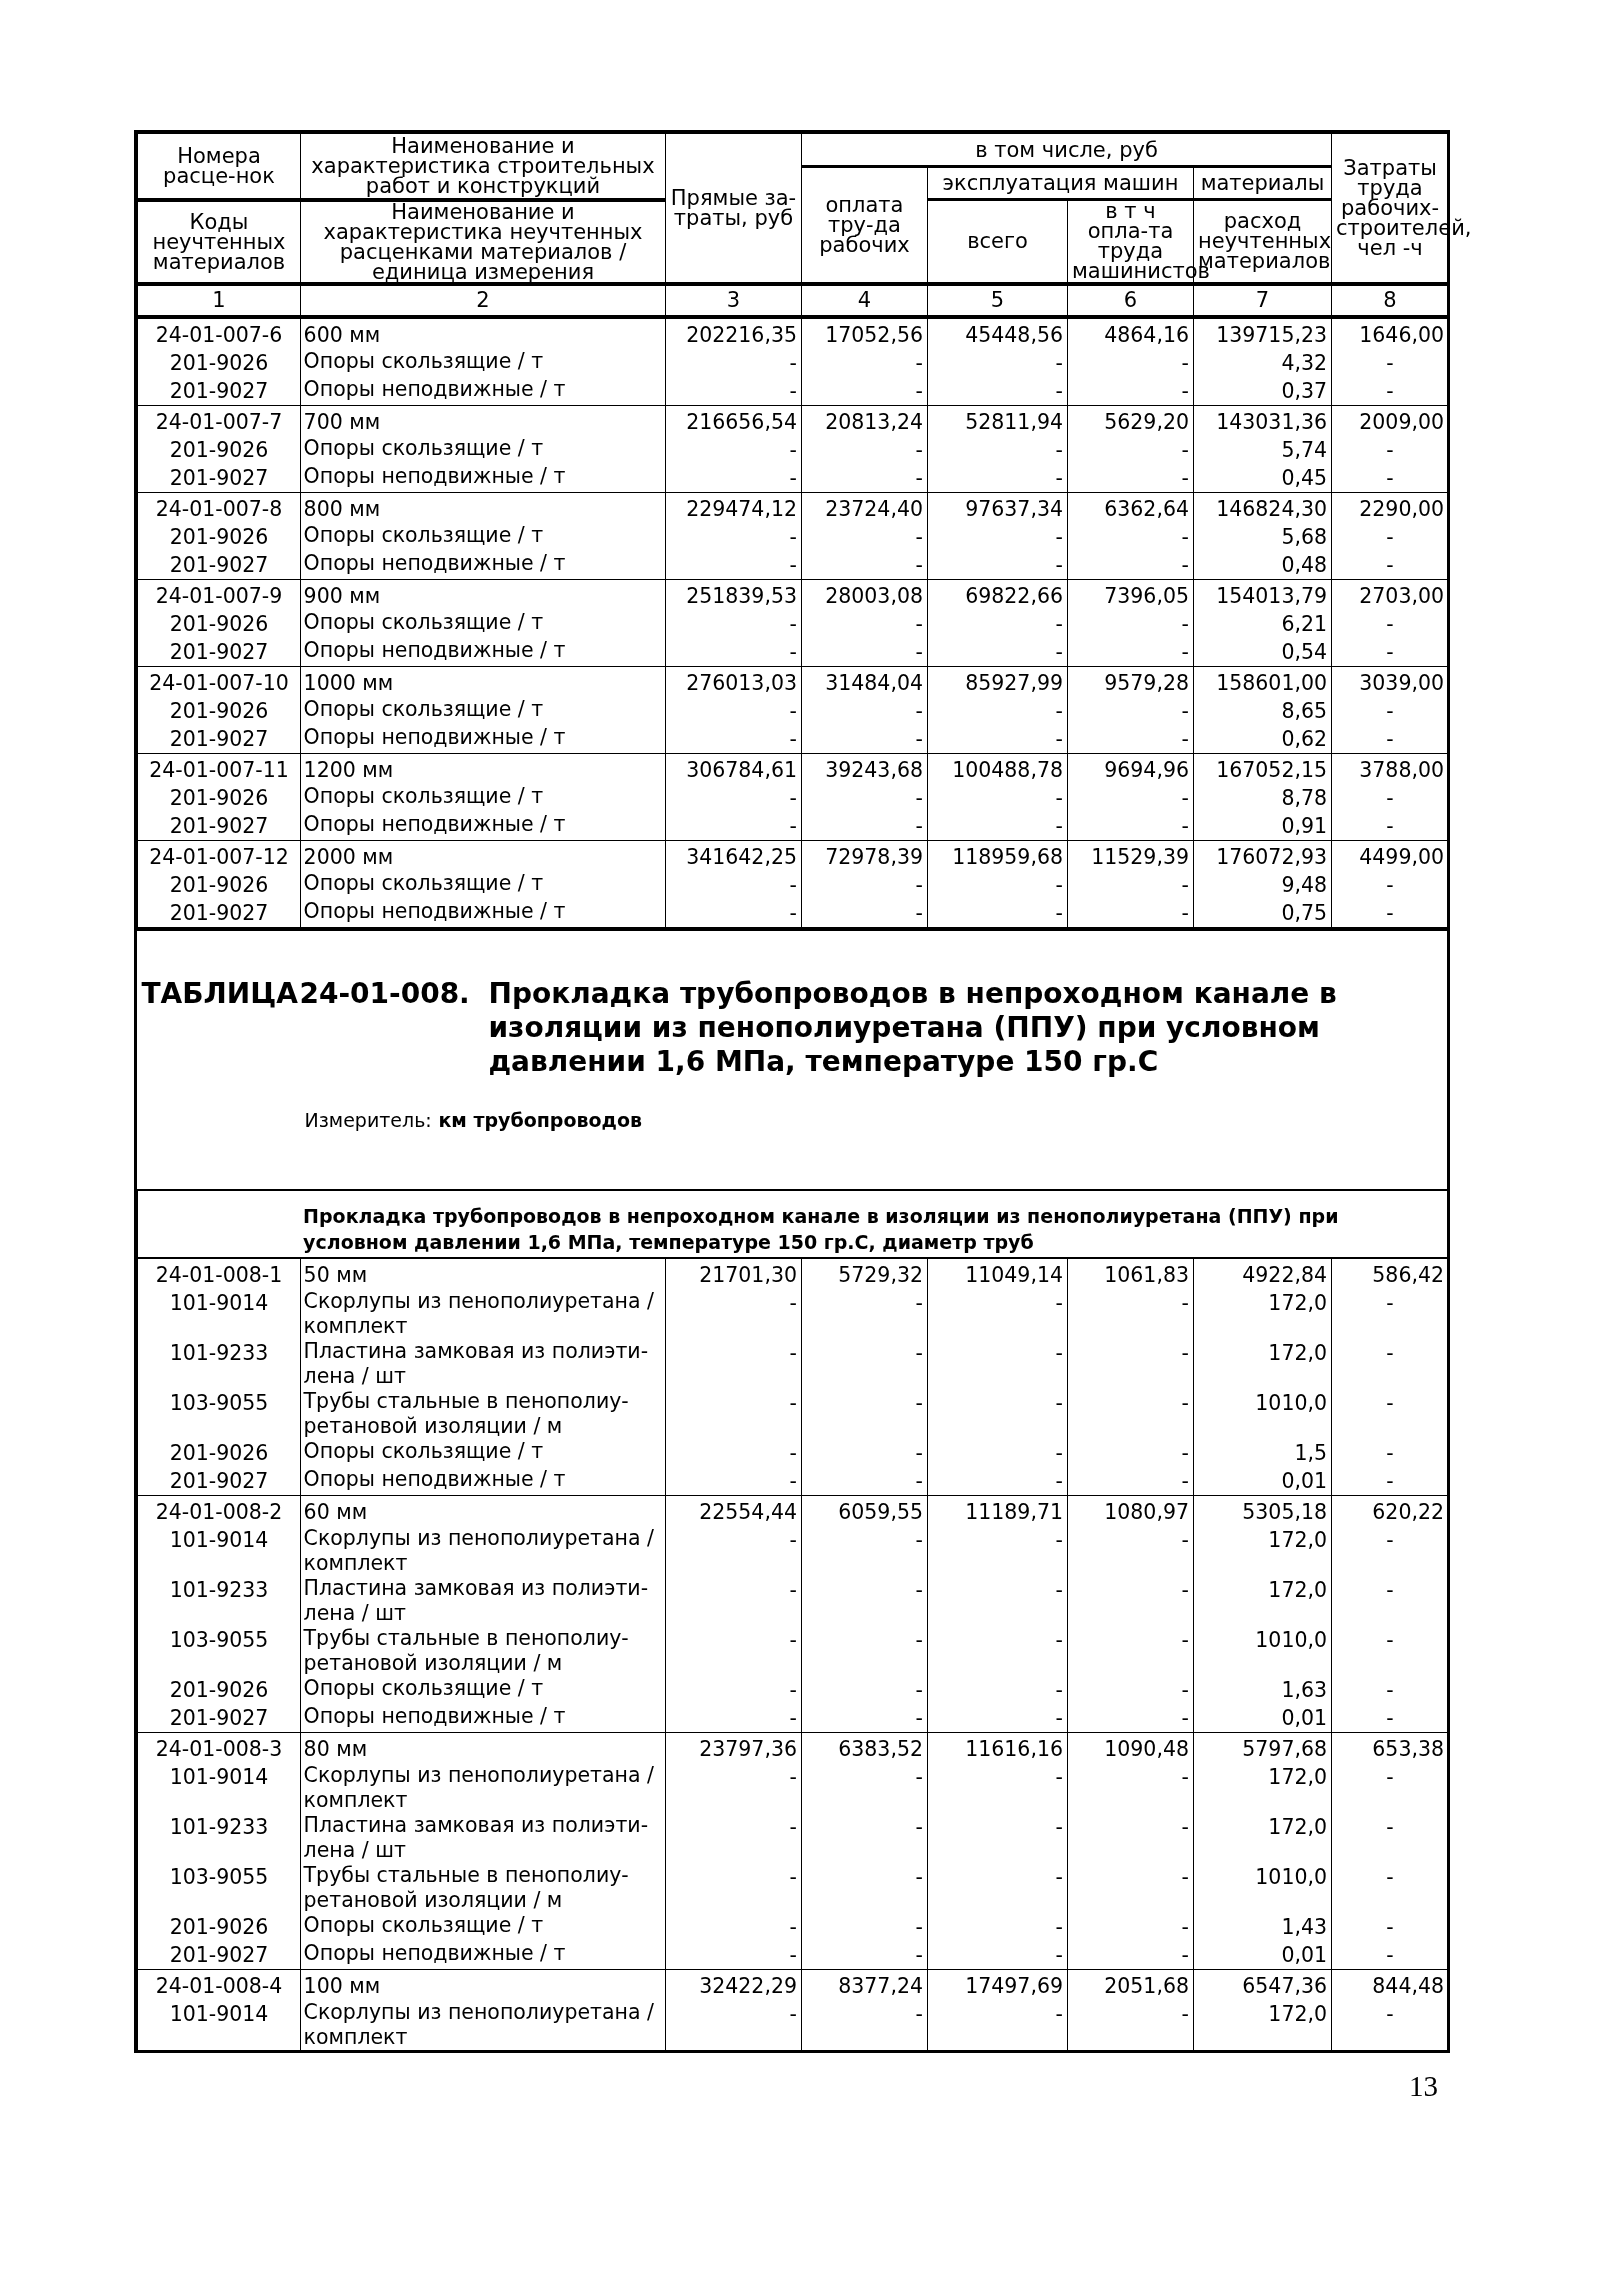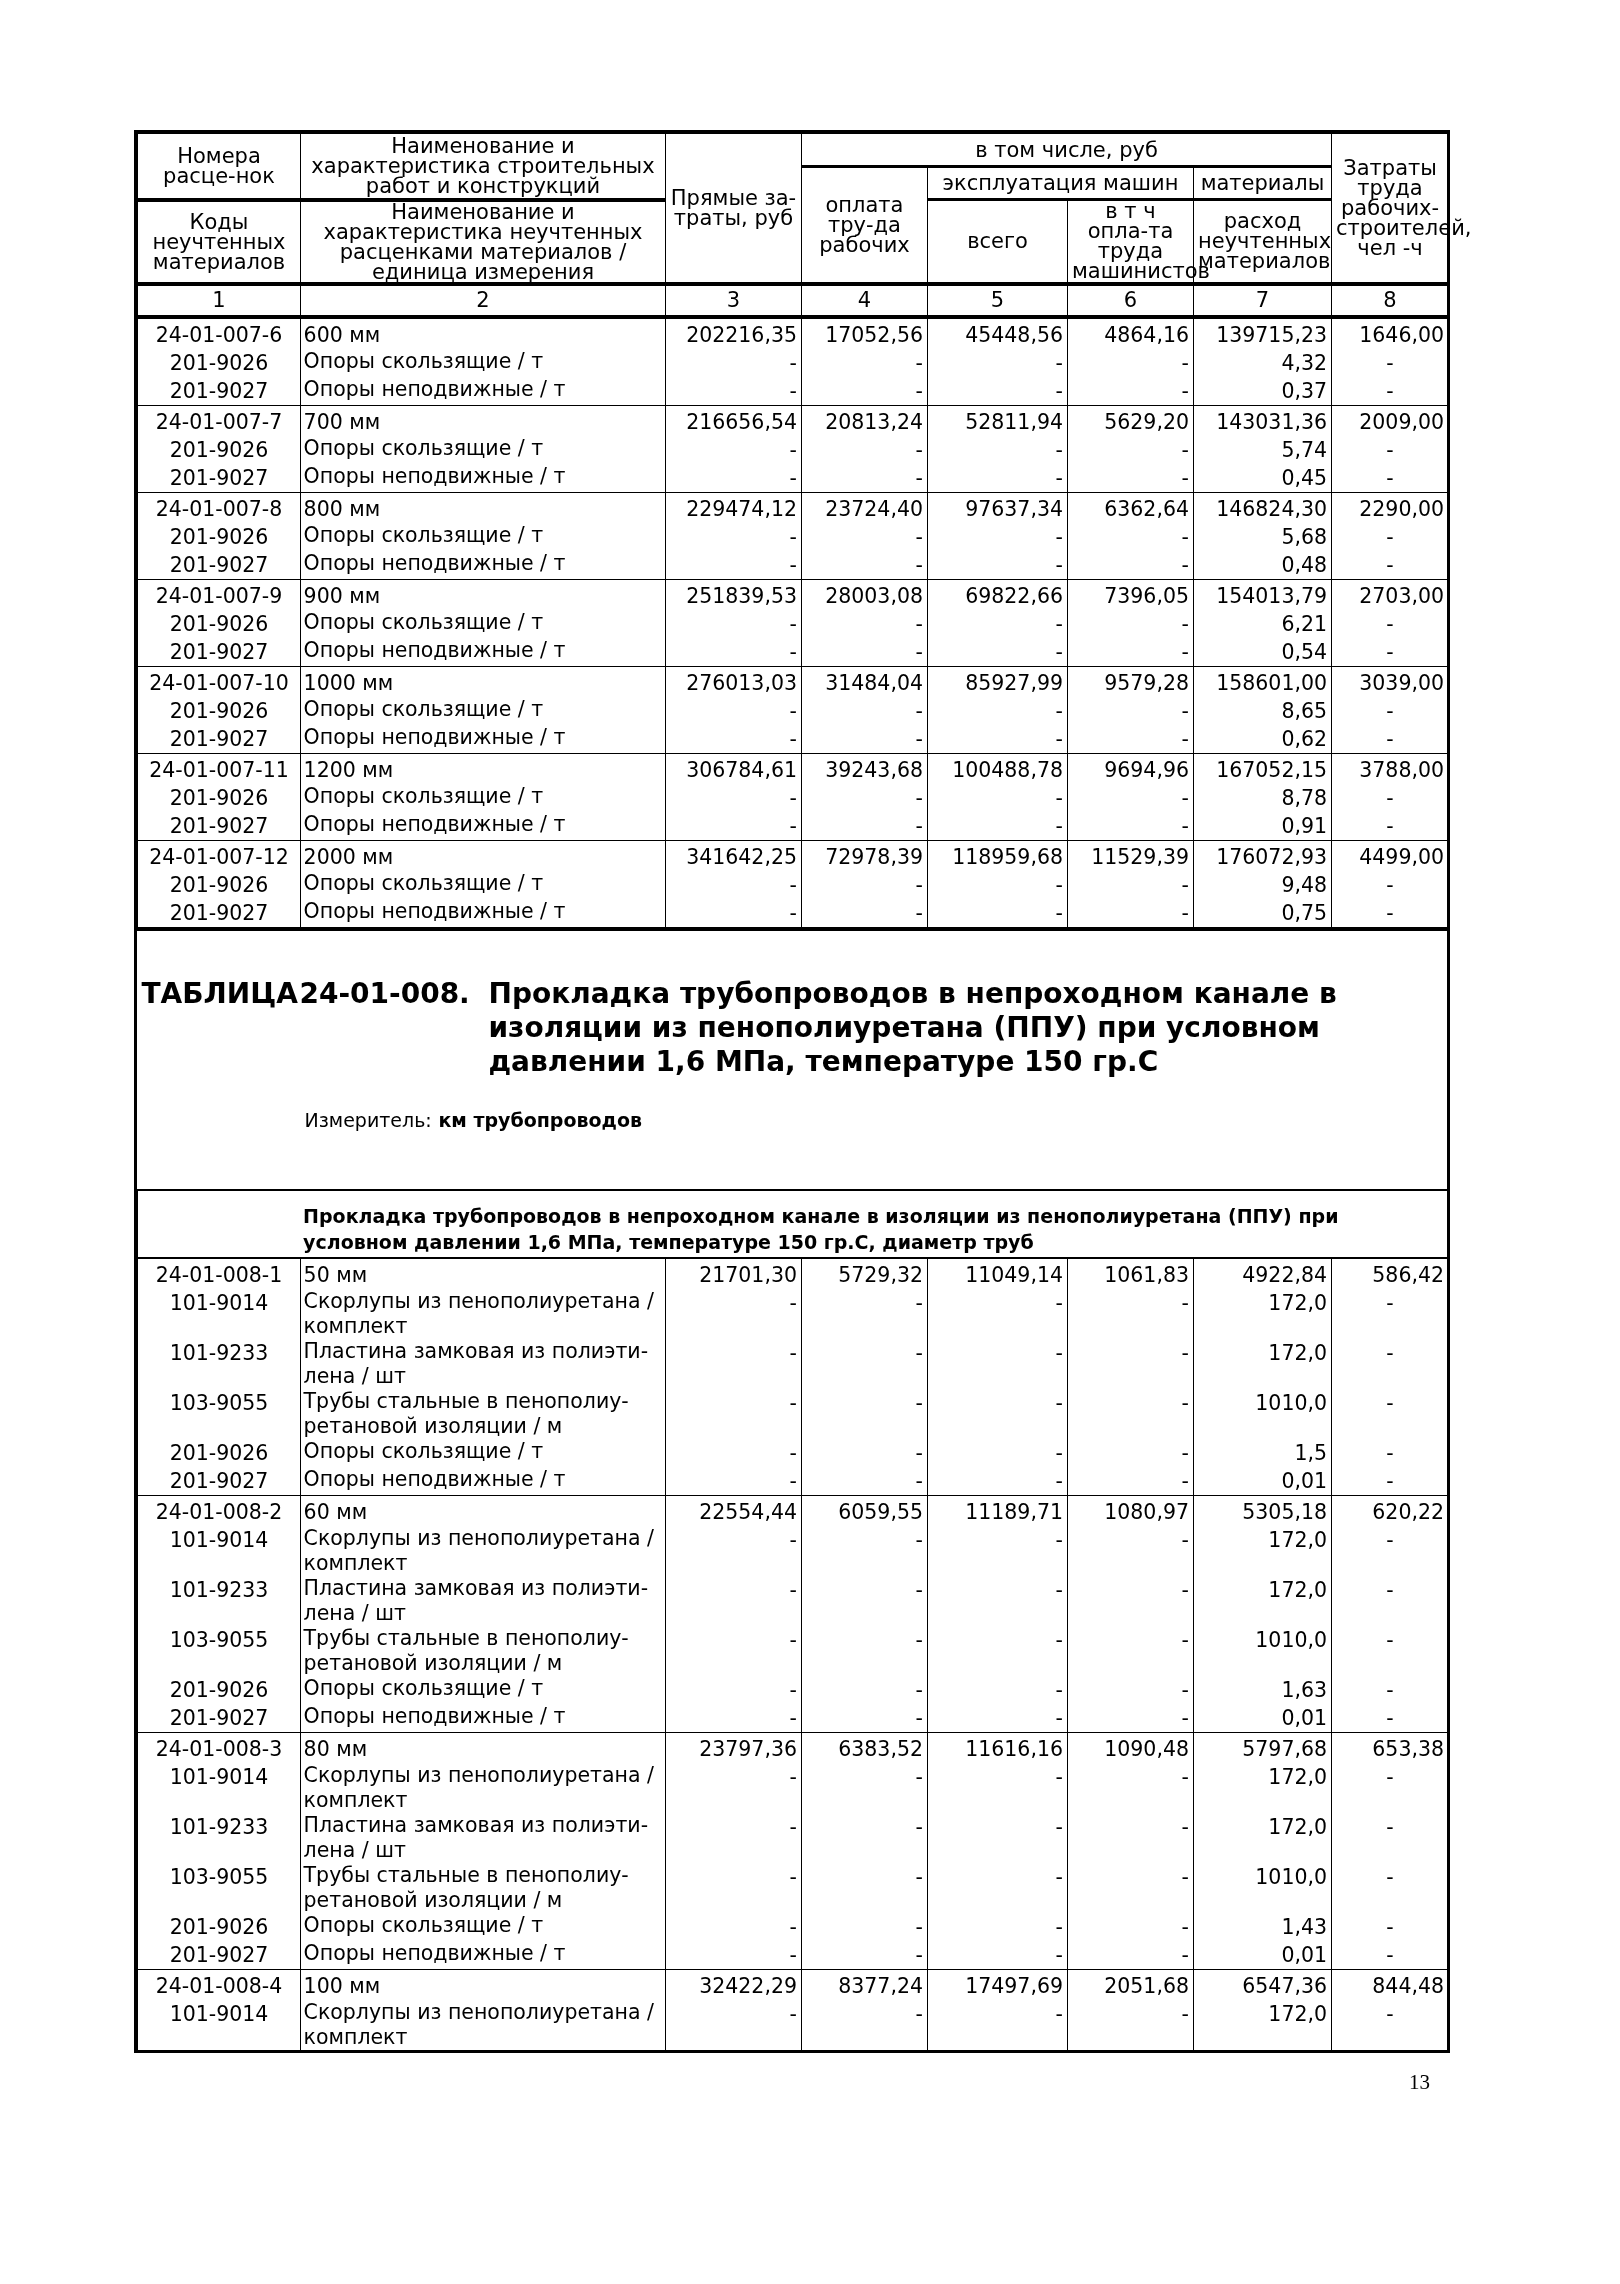--- a/index.html
+++ b/index.html
@@ -46,21 +46,21 @@
     position: absolute; left: 167px; top: 175px; font-size: 19px; font-weight: bold;
     font-family: "DejaVu Sans", sans-serif;
   }
   .measurer .lead { font-weight: normal; }
   .subhead {
     font-family: "DejaVu Sans", sans-serif; font-weight: bold; font-size: 19px; line-height: 26.5px;
     padding: 12px 2.6px 1.3px 2.6px;
   }
   .page-number {
     position: absolute; left: 1409px; top: 2070px;
-    font-family: "Liberation Serif", "DejaVu Serif", serif; font-size: 21px;
+    font-family: "Liberation Serif", "DejaVu Serif", serif; font-size: 29px;
   }
 </style>
 </head>
 <body>
 
 <div class="page">
 
 
   <div class="tbl">
     <table id="main-table">

